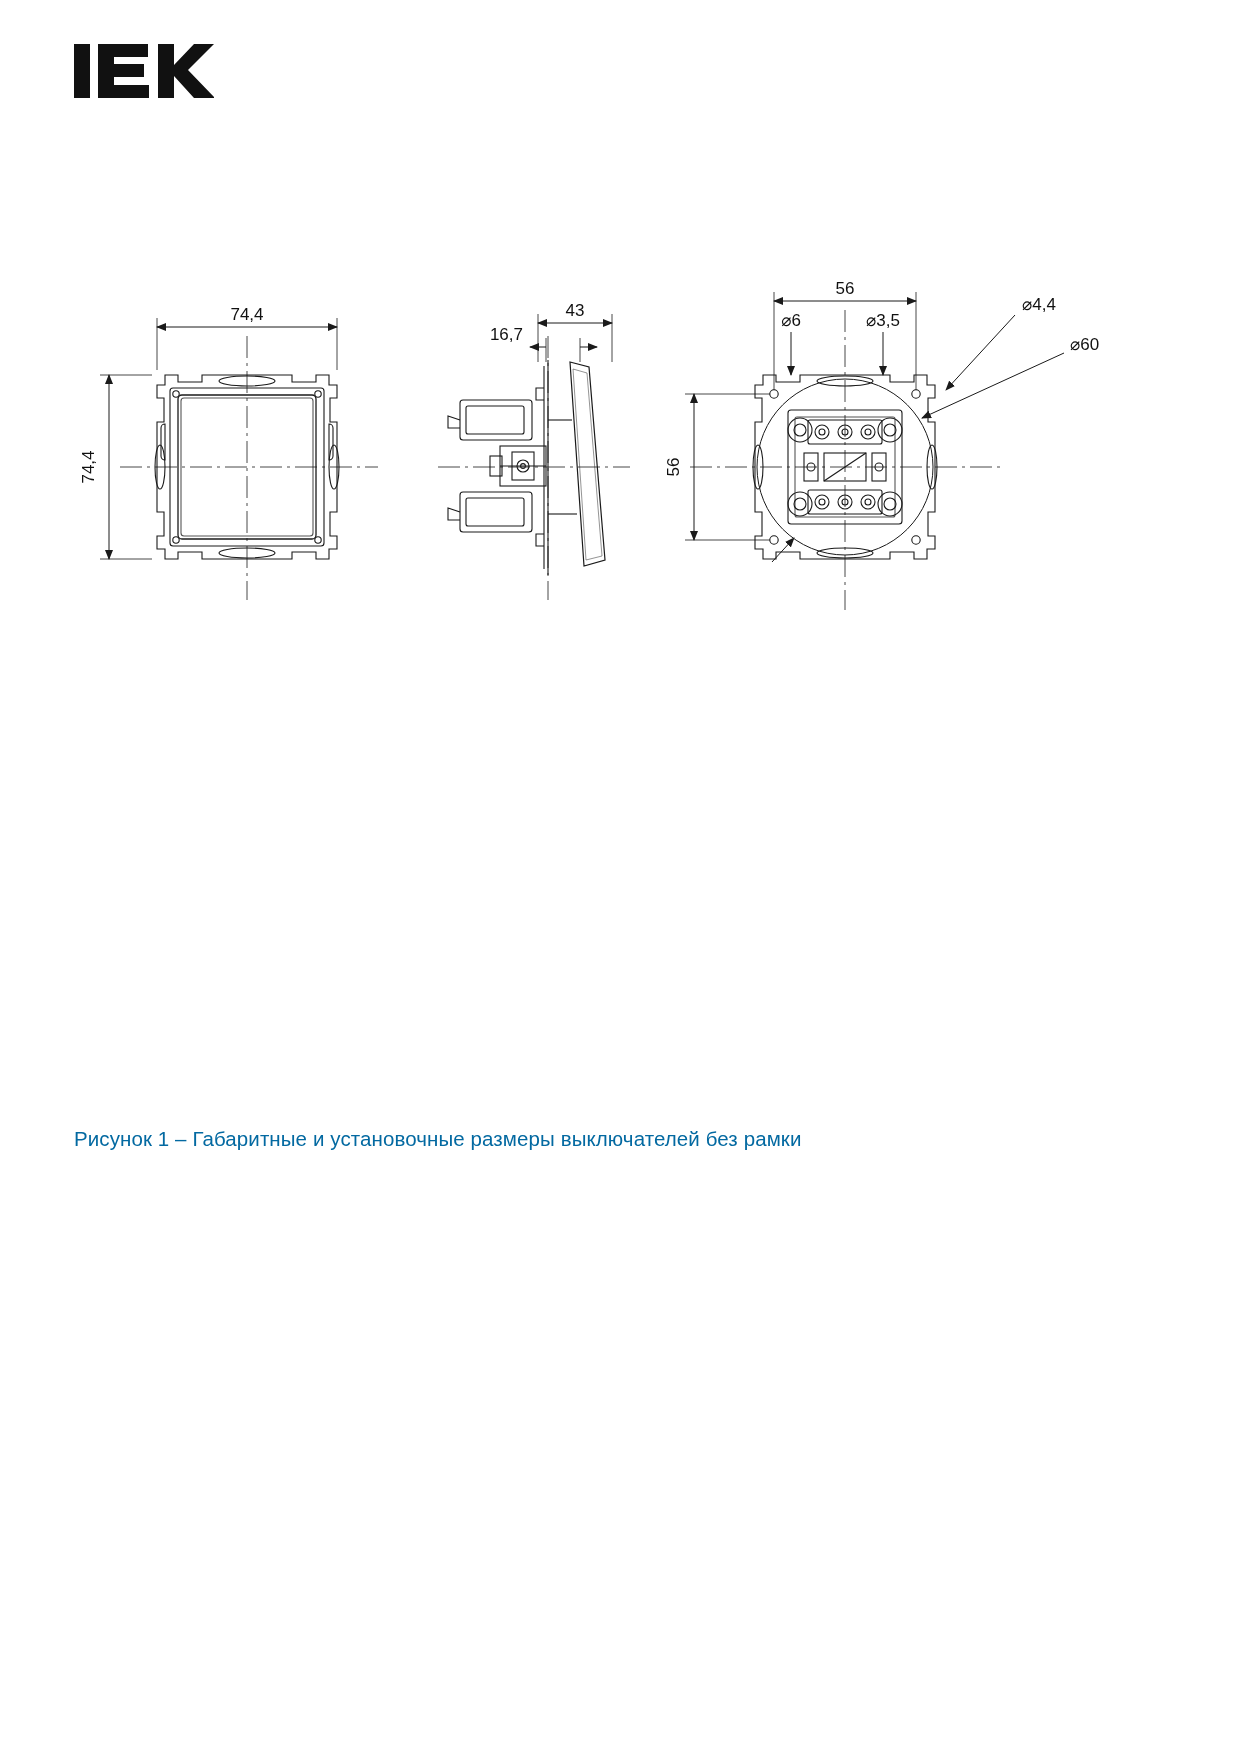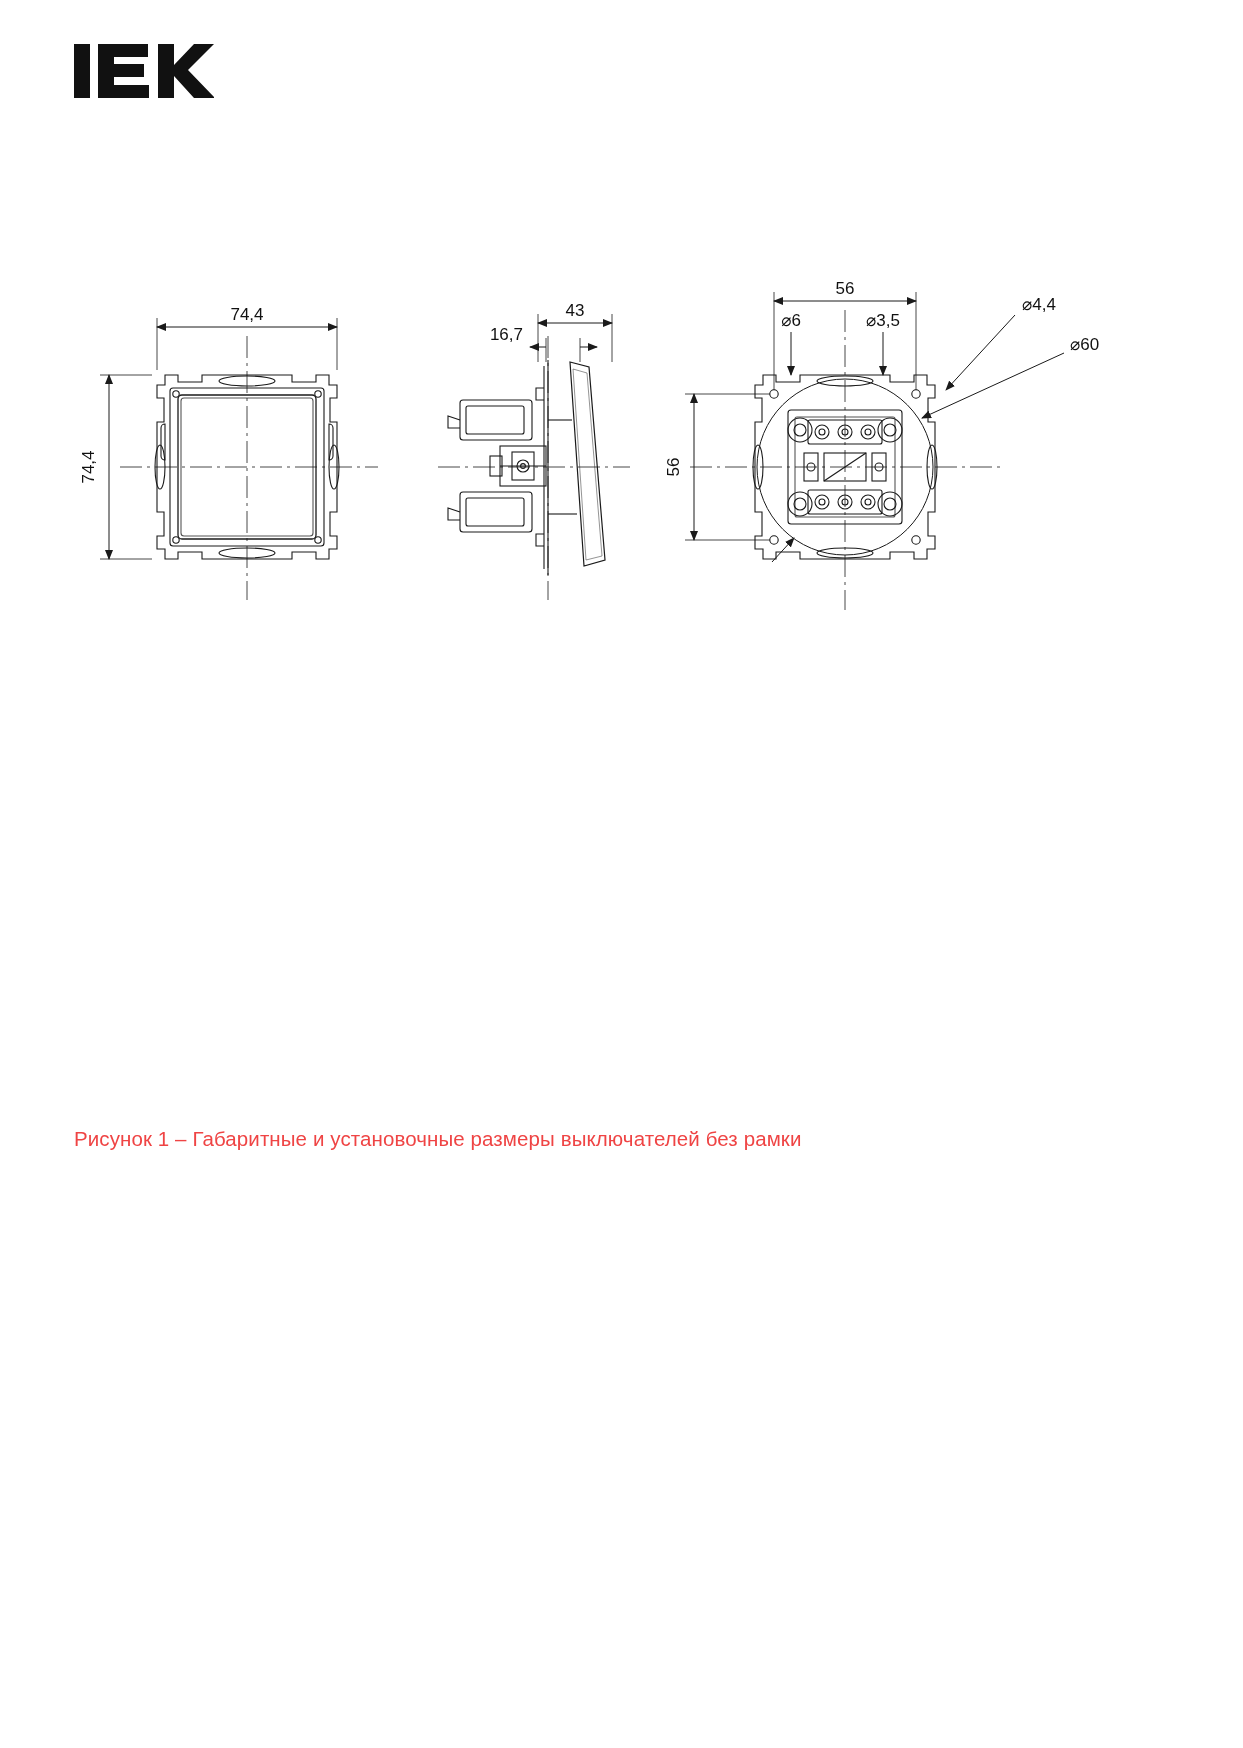--- a/index.html
+++ b/index.html
@@ -42,21 +42,21 @@
 
   
   .caption {
     position: absolute;
     left: 74px;
     top: 1125px;
     width: 1000px;
     font-size: 20.5px;
     line-height: 28px;
     letter-spacing: 0.1px;
-    color: #ef4444;
+    color: #0369a1;
     white-space: nowrap;
   }
 </style>
 </head>
 <body>
 
 <div class="page">
 
   <div class="logo">
     <svg width="140" height="62" viewBox="0 0 140 62" xmlns="http://www.w3.org/2000/svg" aria-label="IEK">

